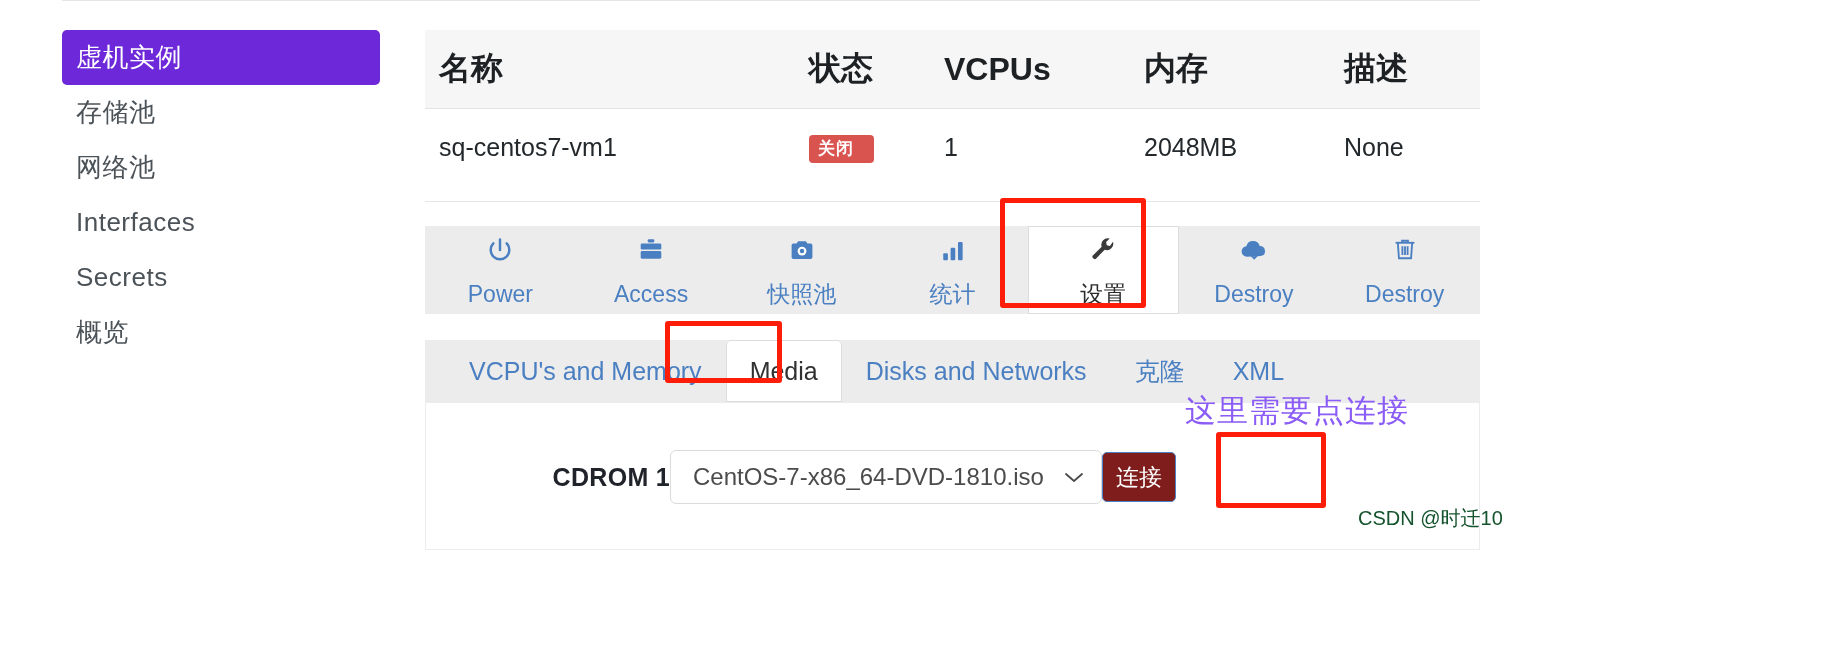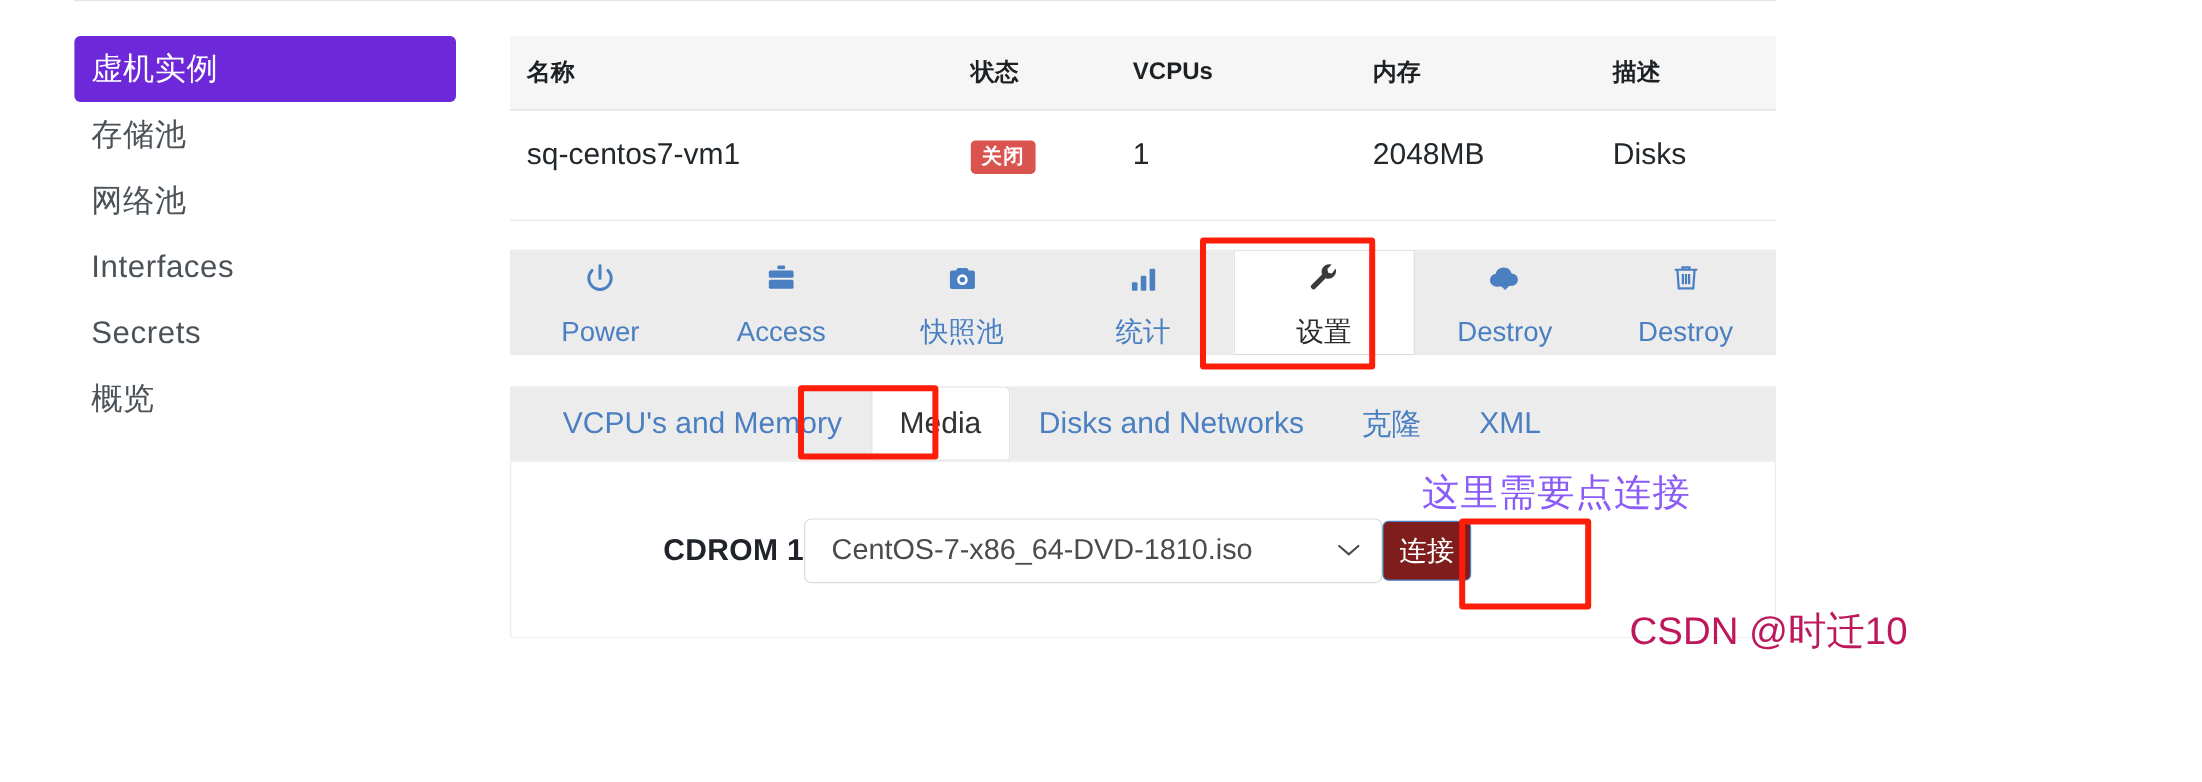--- a/index.html
+++ b/index.html
@@ -68,21 +68,21 @@
   
   .vm-table {
     width: 100%;
     border-collapse: collapse;
     table-layout: fixed;
   }
   .vm-table thead tr {
     background: #f6f6f6;
   }
   .vm-table th {
-    font-size: 20px;
+    font-size: 32px;
     font-weight: bold;
     color: #1d2124;
     text-align: left;
     padding: 17px 0 17px 0;
     border-bottom: 1px solid #e3e3e3;
   }
   .vm-table td {
     font-size: 25px;
     color: #23282c;
     padding: 22px 0 24px 0;
@@ -93,21 +93,21 @@
   .col-vcpu   { width: 200px; }
   .col-mem    { width: 200px; }
   .col-desc   { width: auto; }
   .badge-off {
     display: inline-block;
     background: #d9534f;
     color: #ffffff;
     font-size: 17px;
     font-weight: bold;
     border-radius: 4px;
-    padding: 5px 9px 6px 9px;
+    padding: 5px 20px 6px 9px;
     line-height: 1;
     letter-spacing: 1px;
   }
 
   .section-rule {
     width: 1055px;
     height: 1px;
     background: #e6e6e6;
     margin-top: 14px;
   }
@@ -221,21 +221,21 @@
   }
   .cdrom-label {
     width: 245px;
     text-align: right;
     font-size: 25px;
     font-weight: bold;
     color: #20242a;
     letter-spacing: .3px;
   }
   .iso-select {
-    width: 482px;
+    width: 432px;
     height: 54px;
     border: 1px solid #dbdbdb;
     border-radius: 6px;
     background: #ffffff;
     display: flex;
     align-items: center;
     padding: 0 16px 0 22px;
     box-sizing: border-box;
     font-size: 24px;
     color: #4b4b4b;
@@ -271,22 +271,22 @@
     color: #8b5cf6;
     white-space: nowrap;
     letter-spacing: 1px;
   }
 
   
   .watermark {
     position: absolute;
     left: 1358px;
     top: 505px;
-    font-size: 32px;
-    color: #be185d;
+    font-size: 20px;
+    color: #14532d;
     white-space: nowrap;
   }
 </style>
 </head>
 <body>
 
 <div class="page">
 
   <div class="top-rule"></div>
 
@@ -312,21 +312,21 @@
         </tr>
       </thead>
       <tbody>
         <tr>
           <td class="col-name">sq-centos7-vm1</td>
           <td class="col-state">
             <span class="badge-off">关闭</span>
           </td>
           <td class="col-vcpu">1</td>
           <td class="col-mem">2048MB</td>
-          <td class="col-desc">Disks</td>
+          <td class="col-desc">None</td>
         </tr>
       </tbody>
     </table>
 
     <div class="section-rule"></div>
 
     <div class="toolbar">
 
       <div class="tool">
         <span class="glyph">

